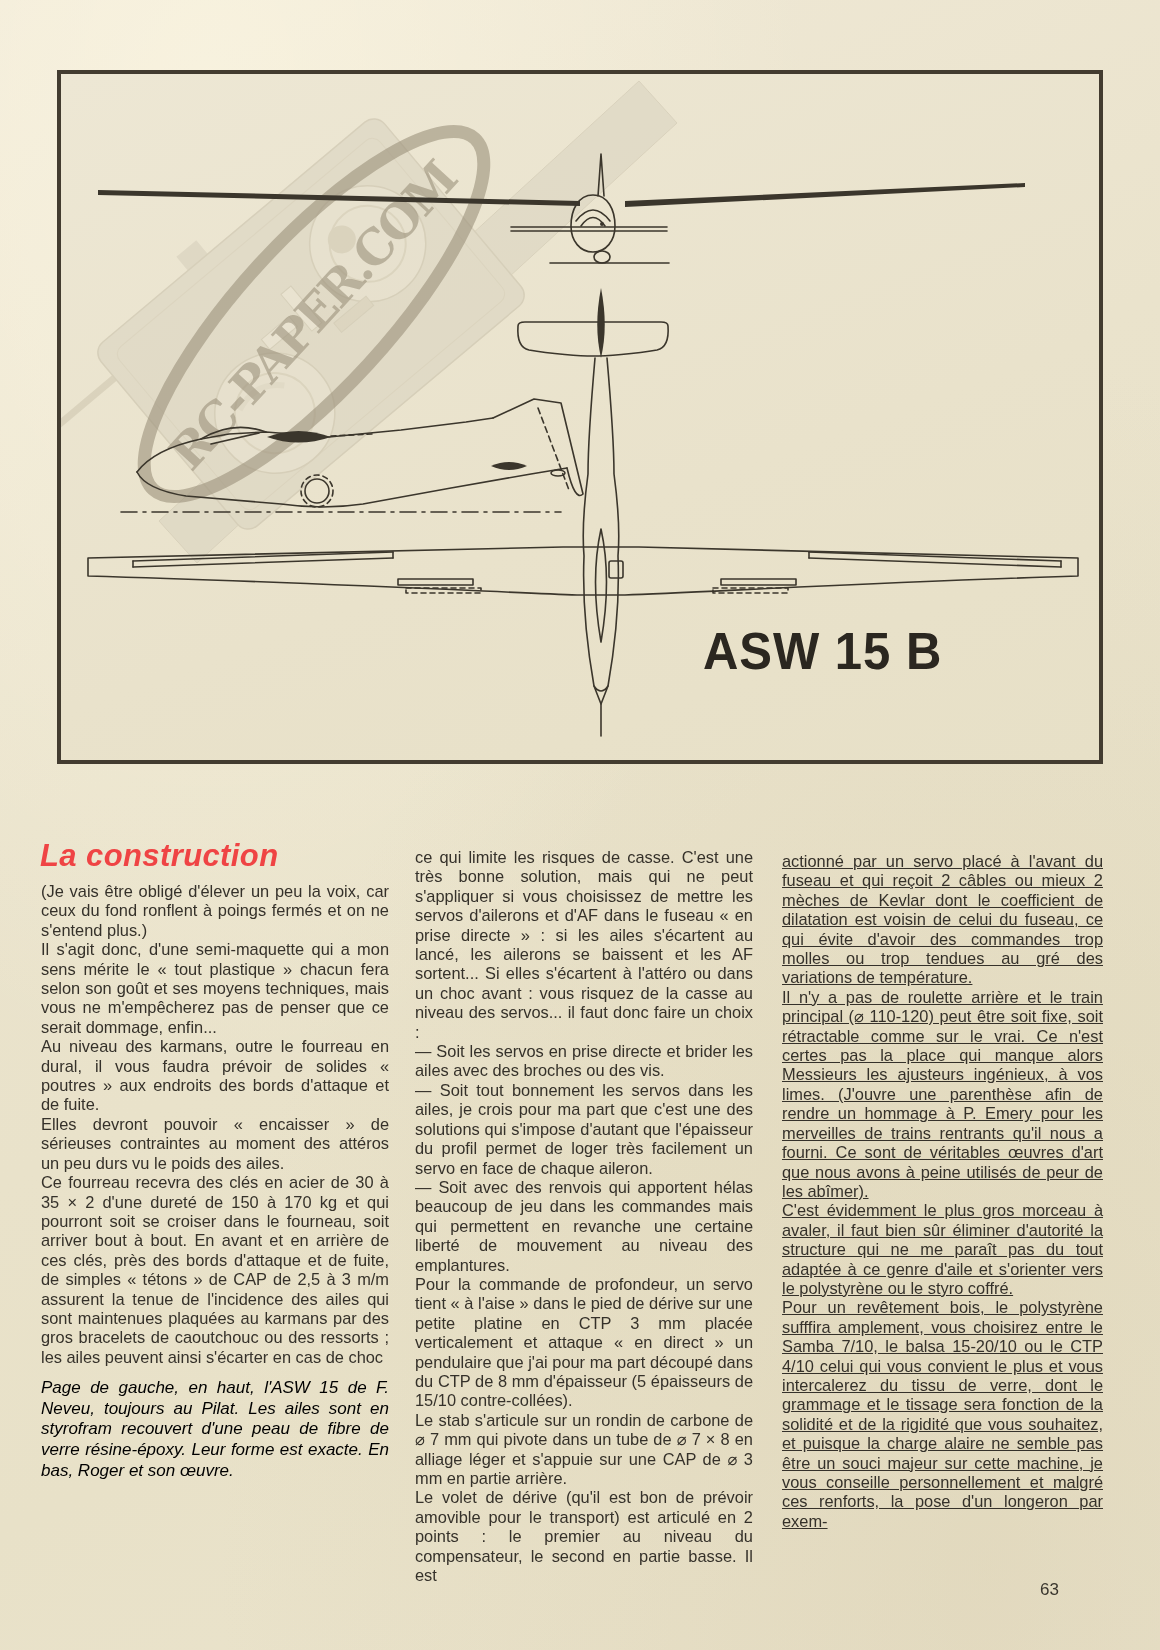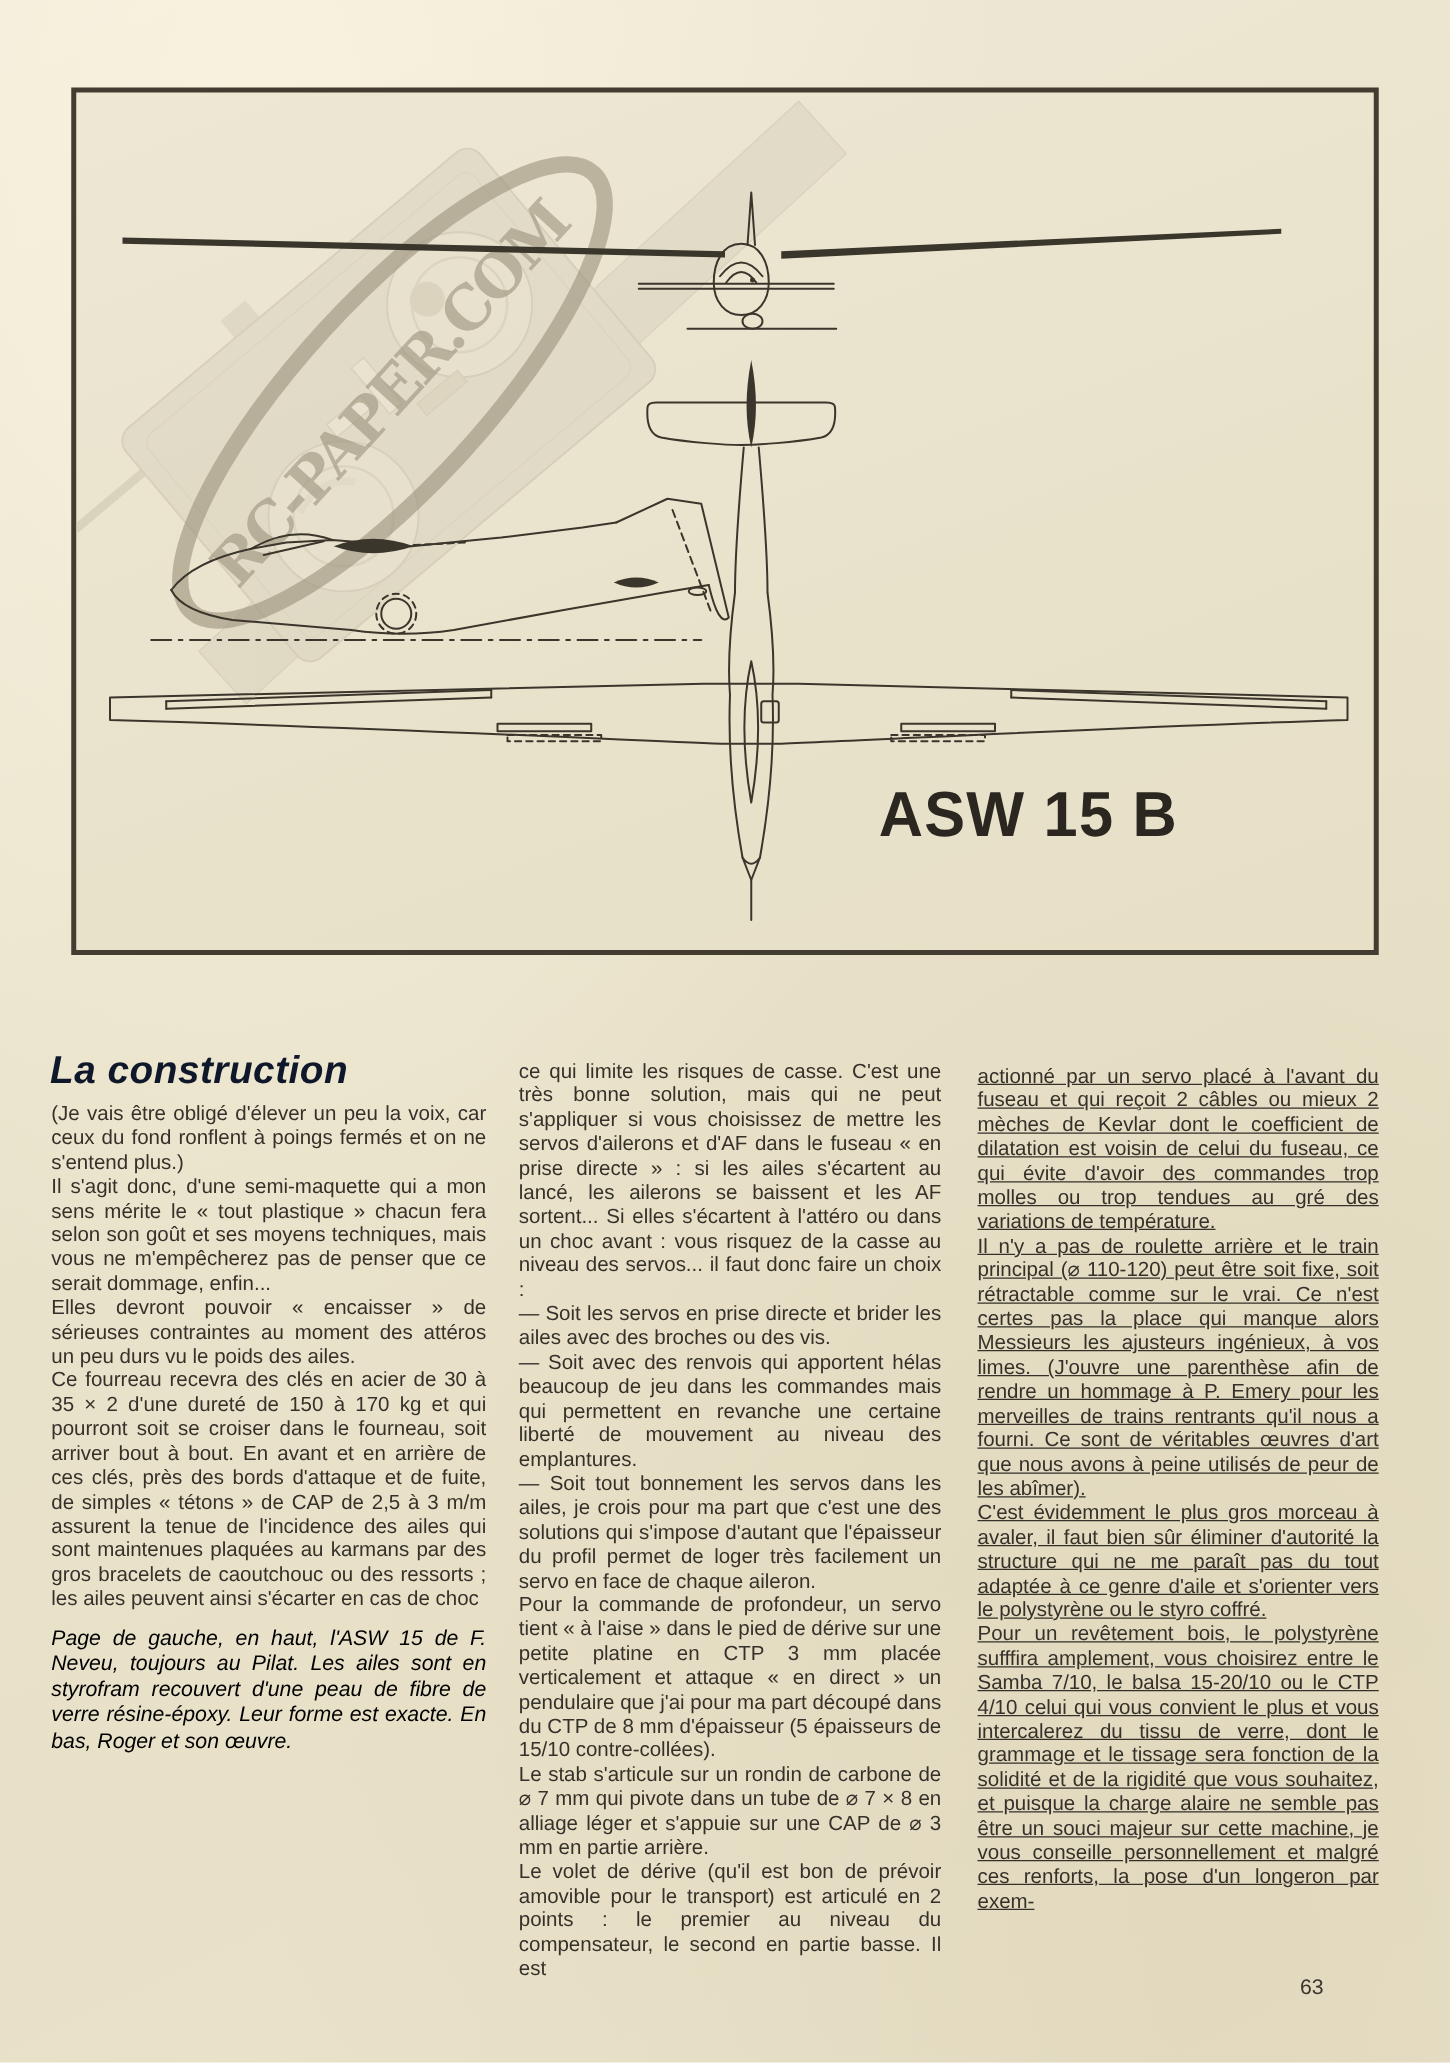--- a/index.html
+++ b/index.html
@@ -19,21 +19,21 @@
   }
   .figure-box svg{display:block;width:100%;height:100%;}
   .article{position:absolute;left:41px;top:840px;width:1062px;height:780px;}
   .col{position:absolute;top:0;text-align:justify;font-size:16.4px;line-height:19.4px;}
   .col p{margin:0;}
   .col1{left:0;width:348px;}
   .col2{left:374px;width:338px;padding-top:8px;}
   .col3{left:741px;width:321px;padding-top:12px;text-decoration:underline;}
   h1.heading{
     font-size:31px;line-height:32px;margin:0 0 10px -1px;
-    font-style:italic;font-weight:bold;letter-spacing:.4px;color:#0f172a;
+    font-style:italic;font-weight:bold;letter-spacing:.4px;color:#ef4444;
   }
   .caption{
     margin-top:11px !important;
     font-weight:normal;font-style:italic;
     font-size:17px;line-height:20.6px;color:#000000;
   }
   .page-number{
     position:absolute;left:1040px;top:1580px;font-size:17px;color:#3a362e;
   }
   .ink{stroke:#3b362c;stroke-width:1.6;fill:none;stroke-linecap:round;stroke-linejoin:round;}
@@ -135,30 +135,31 @@
     <text x="642" y="572" font-family="Liberation Sans, sans-serif" font-weight="bold" font-size="49" letter-spacing="1" fill="#2b2720" transform="scale(1,1.04)">ASW 15 B</text>
   </svg>
 </div>
 
 <div class="article">
 
   <div class="col col1">
     <h1 class="heading">La construction</h1>
     <p>(Je vais être obligé d'élever un peu la voix, car ceux du fond ronflent à poings fermés et on ne s'entend plus.)</p>
     <p>Il s'agit donc, d'une semi-maquette qui a mon sens mérite le « tout plastique » chacun fera selon son goût et ses moyens techniques, mais vous ne m'empêcherez pas de penser que ce serait dommage, enfin...</p>
+    <p>Au niveau des karmans, outre le fourreau en dural, il vous faudra prévoir de solides « poutres » aux endroits des bords d'attaque et de fuite.</p>
     <p>Elles devront pouvoir « encaisser » de sérieuses contraintes au moment des attéros un peu durs vu le poids des ailes.</p>
     <p>Ce fourreau recevra des clés en acier de 30 à 35 × 2 d'une dureté de 150 à 170 kg et qui pourront soit se croiser dans le fourneau, soit arriver bout à bout. En avant et en arrière de ces clés, près des bords d'attaque et de fuite, de simples « tétons » de CAP de 2,5 à 3 m/m assurent la tenue de l'incidence des ailes qui sont maintenues plaquées au karmans par des gros bracelets de caoutchouc ou des ressorts ; les ailes peuvent ainsi s'écarter en cas de choc</p>
     <p class="caption">Page de gauche, en haut, l'ASW 15 de F. Neveu, toujours au Pilat. Les ailes sont en styrofram recouvert d'une peau de fibre de verre résine-époxy. Leur forme est exacte. En bas, Roger et son œuvre.</p>
   </div>
 
   <div class="col col2">
     <p>ce qui limite les risques de casse. C'est une très bonne solution, mais qui ne peut s'appliquer si vous choisissez de mettre les servos d'ailerons et d'AF dans le fuseau « en prise directe » : si les ailes s'écartent au lancé, les ailerons se baissent et les AF sortent... Si elles s'écartent à l'attéro ou dans un choc avant : vous risquez de la casse au niveau des servos... il faut donc faire un choix :</p>
     <p>— Soit les servos en prise directe et brider les ailes avec des broches ou des vis.</p>
+    <p>— Soit tout bonnement les servos dans les ailes, je crois pour ma part que c'est une des solutions qui s'impose d'autant que l'épaisseur du profil permet de loger très facilement un servo en face de chaque aileron.</p>
     <p>— Soit avec des renvois qui apportent hélas beaucoup de jeu dans les commandes mais qui permettent en revanche une certaine liberté de mouvement au niveau des emplantures.</p>
-    <p>— Soit tout bonnement les servos dans les ailes, je crois pour ma part que c'est une des solutions qui s'impose d'autant que l'épaisseur du profil permet de loger très facilement un servo en face de chaque aileron.</p>
     <p>Pour la commande de profondeur, un servo tient « à l'aise » dans le pied de dérive sur une petite platine en CTP 3 mm placée verticalement et attaque « en direct » un pendulaire que j'ai pour ma part découpé dans du CTP de 8 mm d'épaisseur (5 épaisseurs de 15/10 contre-collées).</p>
     <p>Le stab s'articule sur un rondin de carbone de ⌀ 7 mm qui pivote dans un tube de ⌀ 7 × 8 en alliage léger et s'appuie sur une CAP de ⌀ 3 mm en partie arrière.</p>
     <p>Le volet de dérive (qu'il est bon de prévoir amovible pour le transport) est articulé en 2 points : le premier au niveau du compensateur, le second en partie basse. Il est</p>
   </div>
 
   <div class="col col3">
     <p>actionné par un servo placé à l'avant du fuseau et qui reçoit 2 câbles ou mieux 2 mèches de Kevlar dont le coefficient de dilatation est voisin de celui du fuseau, ce qui évite d'avoir des commandes trop molles ou trop tendues au gré des variations de température.</p>
     <p>Il n'y a pas de roulette arrière et le train principal (⌀ 110-120) peut être soit fixe, soit rétractable comme sur le vrai. Ce n'est certes pas la place qui manque alors Messieurs les ajusteurs ingénieux, à vos limes. (J'ouvre une parenthèse afin de rendre un hommage à P. Emery pour les merveilles de trains rentrants qu'il nous a fourni. Ce sont de véritables œuvres d'art que nous avons à peine utilisés de peur de les abîmer).</p>
     <p>C'est évidemment le plus gros morceau à avaler, il faut bien sûr éliminer d'autorité la structure qui ne me paraît pas du tout adaptée à ce genre d'aile et s'orienter vers le polystyrène ou le styro coffré.</p>
     <p>Pour un revêtement bois, le polystyrène sufffira amplement, vous choisirez entre le Samba 7/10, le balsa 15-20/10 ou le CTP 4/10 celui qui vous convient le plus et vous intercalerez du tissu de verre, dont le grammage et le tissage sera fonction de la solidité et de la rigidité que vous souhaitez, et puisque la charge alaire ne semble pas être un souci majeur sur cette machine, je vous conseille personnellement et malgré ces renforts, la pose d'un longeron par exem-</p>

